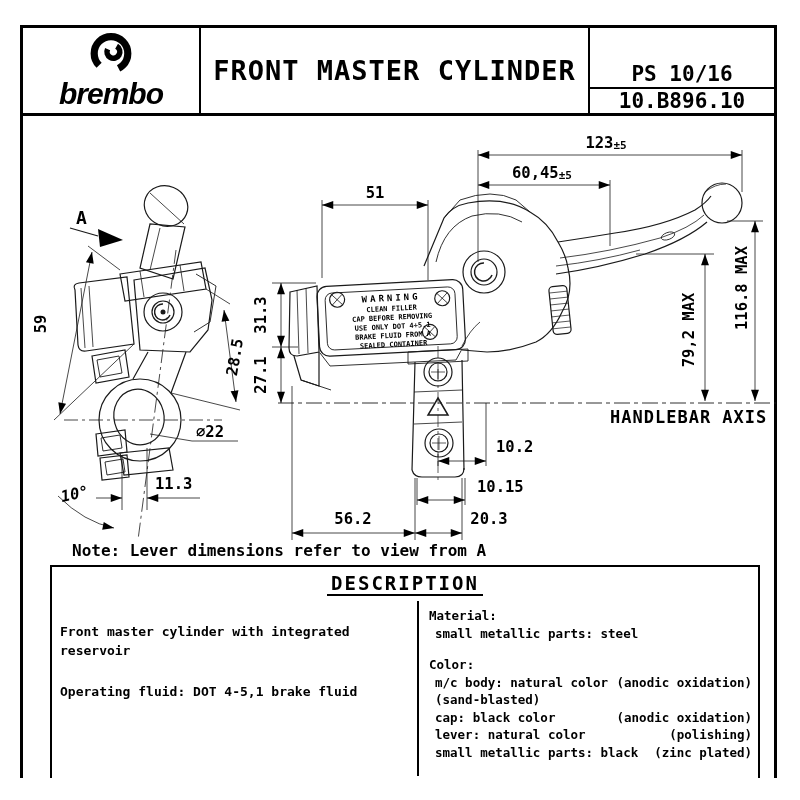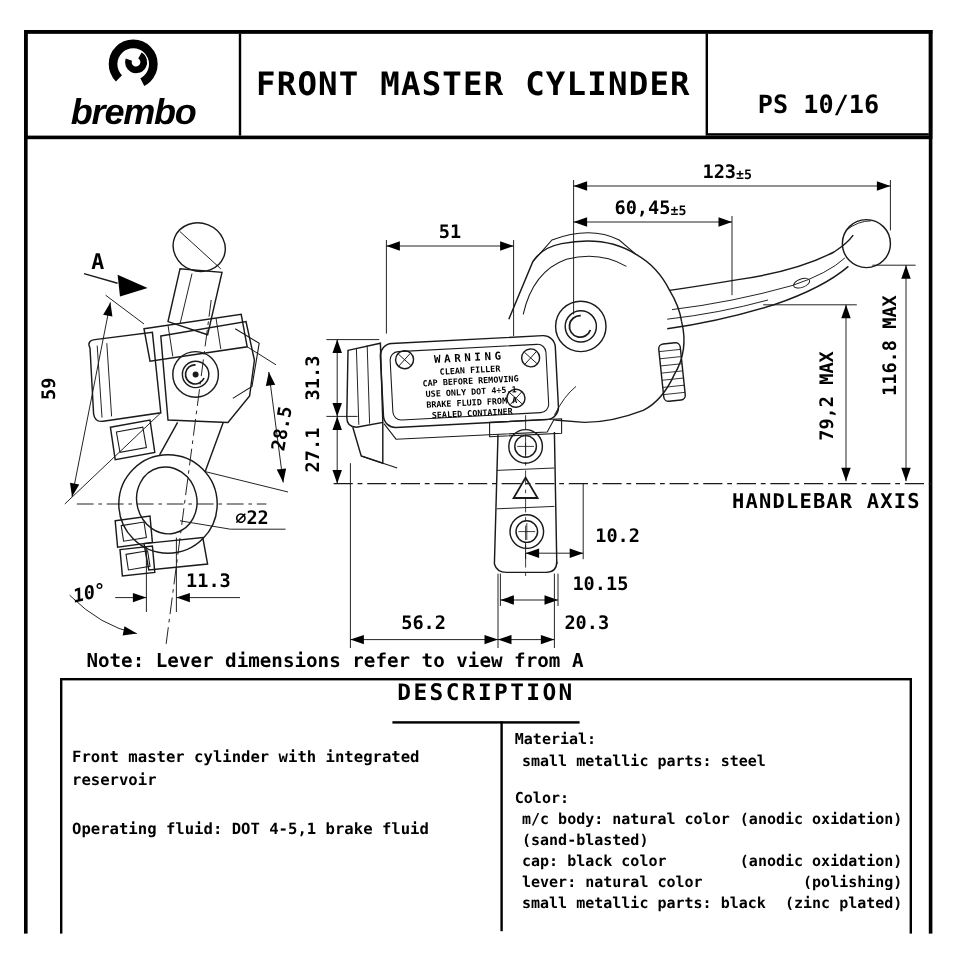--- a/index.html
+++ b/index.html
@@ -10,21 +10,21 @@
   .cell-title{flex:1;display:flex;align-items:center;justify-content:center;}
   .cell-codes{width:186px;border-left:2px solid #000;box-sizing:border-box;display:flex;flex-direction:column;}
   .code-row{flex:1;display:flex;align-items:center;justify-content:center;font-size:21px;font-weight:bold;}
   .code-row.top{border-bottom:2px solid #000;margin-top:34px;}
   .doc-title{font-size:27px;font-weight:bold;letter-spacing:1px;white-space:nowrap;}
   .wordmark{font-family:"Liberation Sans",sans-serif;font-weight:bold;font-style:italic;font-size:30px;letter-spacing:-1px;margin-top:-2px;text-align:right;}
   .drawing-svg{position:absolute;left:0;top:0;width:800px;height:800px;}
   .note{position:absolute;left:72px;top:541px;font-size:16px;font-weight:bold;white-space:nowrap;}
   .desc-box{position:absolute;left:50px;top:565px;width:710px;height:213px;border:2px solid #000;border-bottom:none;box-sizing:border-box;}
   .desc-title-row{height:34px;display:flex;align-items:center;justify-content:center;}
-  .desc-title{font-size:19px;font-weight:bold;letter-spacing:2px;border-bottom:2px solid #000;padding:0 4px 13px 4px;}
+  .desc-title{font-size:19px;font-weight:bold;letter-spacing:2px;border-bottom:2px solid #000;padding:0 4px 0 4px;}
   .desc-cols{display:flex;height:175px;}
   .desc-left{width:365px;box-sizing:border-box;padding:22px 10px 0 8px;font-size:13px;font-weight:bold;line-height:1.45;}
   .desc-left p{margin:0;}
   .desc-left p+p{margin-top:22px;}
   .desc-right{flex:1;border-left:2px solid #000;box-sizing:border-box;padding:6px 6px 0 10px;font-size:12.5px;font-weight:bold;line-height:1.4;}
   .mat-line-small{font-size:10px;letter-spacing:-0.3px;white-space:nowrap;padding-left:4px;}
   .mat-line{padding-left:6px;}
   .color-block{margin-top:14px;}
   .color-row{display:flex;justify-content:space-between;padding-left:6px;white-space:nowrap;}
   svg text{fill:#000;font-family:"DejaVu Sans Mono","Liberation Mono",monospace;}
@@ -45,20 +45,21 @@
       <circle cx="30" cy="28" r="21" fill="none" stroke="#000" stroke-width="9" stroke-dasharray="105 27" transform="rotate(135 30 28)"></circle>
       <circle cx="33" cy="26" r="8" fill="none" stroke="#000" stroke-width="7" stroke-dasharray="36 15" transform="rotate(-60 33 26)"></circle>
     </svg>
     <div class="wordmark">brembo</div>
   </div>
   <div class="cell-title">
     <span class="doc-title">FRONT MASTER CYLINDER</span>
   </div>
   <div class="cell-codes">
     <div class="code-row top">PS 10/16</div>
+    <div class="code-row">10.B896.10</div>
   </div>
 </div>
 
 <svg class="drawing-svg" viewBox="0 0 800 800">
   <defs>
     <marker id="ah" viewBox="0 0 10 8" refX="10" refY="4" markerWidth="12" markerHeight="9" markerUnits="userSpaceOnUse" orient="auto-start-reverse">
       <path d="M10,4 L0,7.5 L0,0.5 Z" fill="#000"></path>
     </marker>
   </defs>
 

